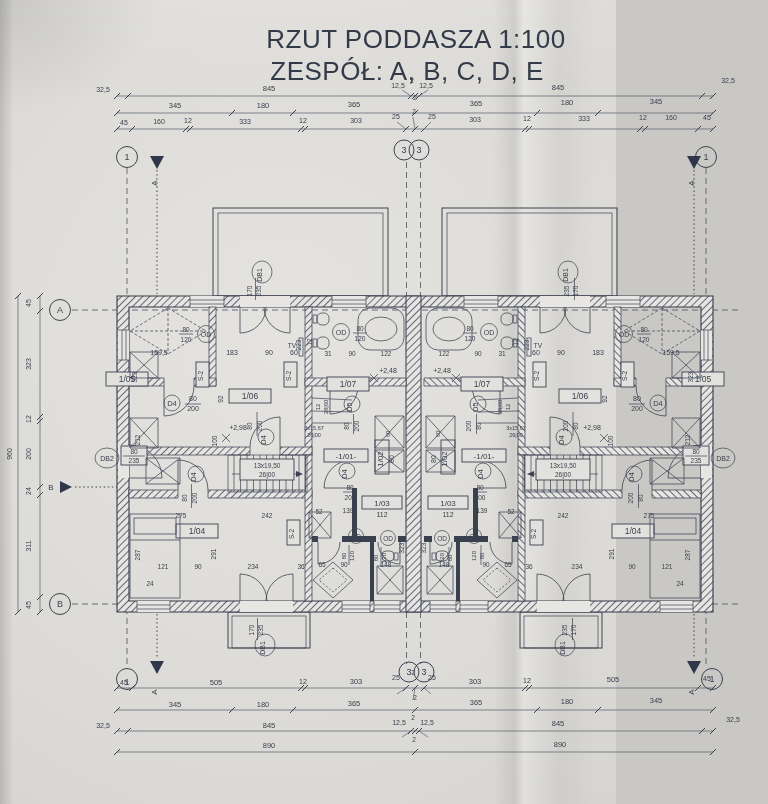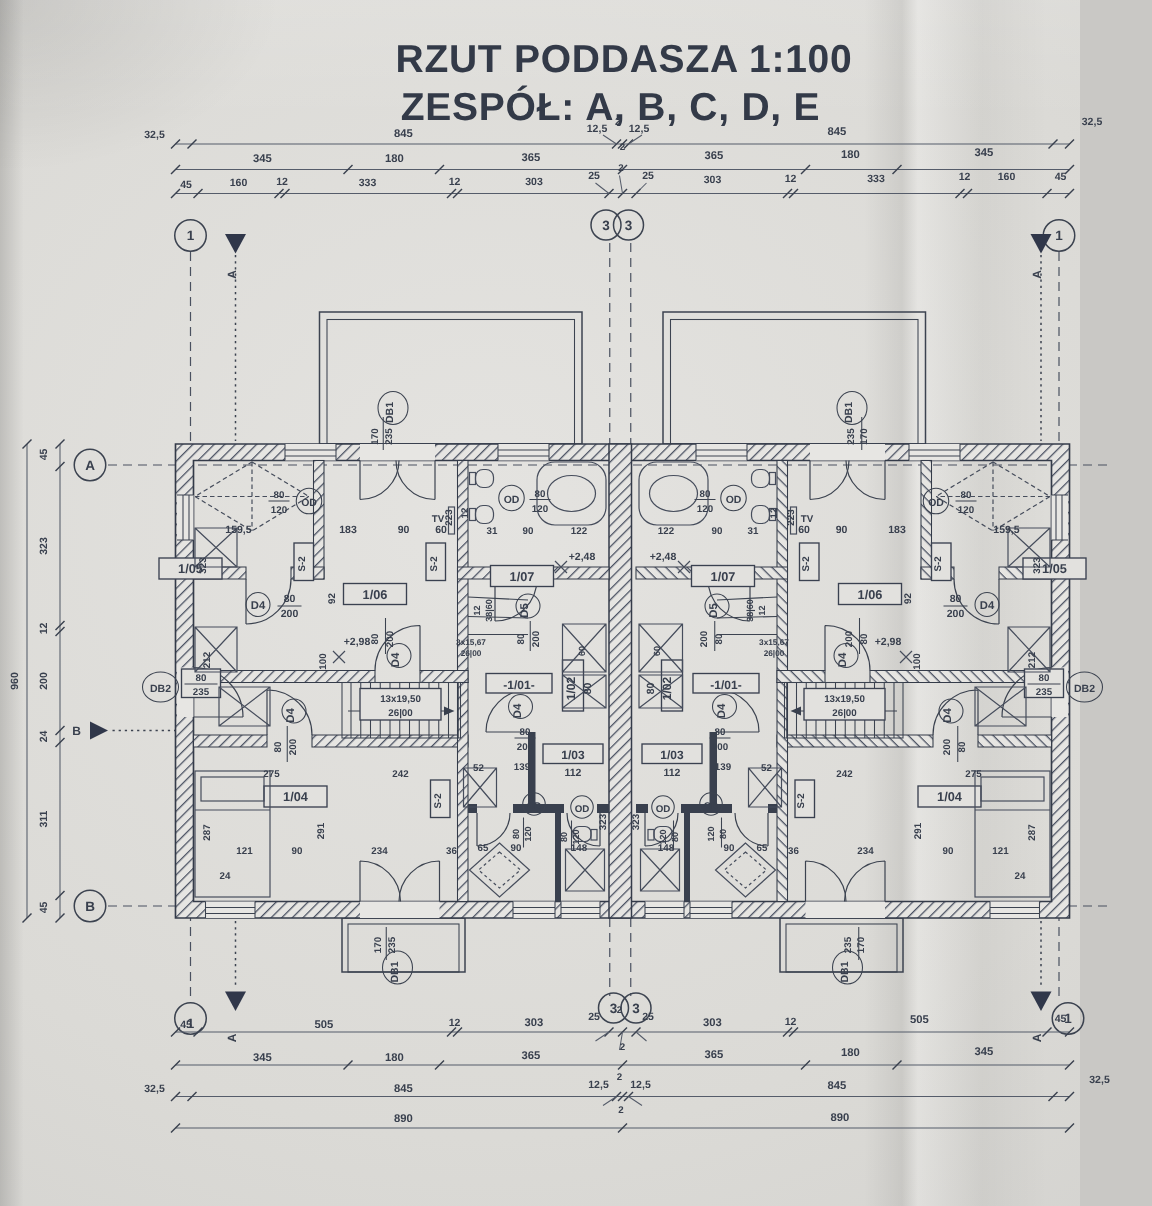--- a/index.html
+++ b/index.html
@@ -1,25 +1,24 @@
 <!DOCTYPE html>
 <html><head>
 <meta charset="utf-8">
 <style>
   html,body{margin:0;padding:0;}
   body{width:768px;height:804px;overflow:hidden;background:#c9c8c5;}
   #paper{
-    position:relative;width:720px;height:804px;
+    position:relative;width:616px;height:804px;
     background:
       radial-gradient(40% 22% at 0% 0%, rgba(0,0,0,.10), rgba(0,0,0,0) 65%),
       linear-gradient(90deg, rgba(0,0,0,.14) 0, rgba(0,0,0,0) 2.2%),
       linear-gradient(90deg, rgba(0,0,0,0) 80%, rgba(0,0,0,.07) 83.5%, rgba(255,255,255,.22) 85%, rgba(0,0,0,.04) 91%, rgba(0,0,0,0) 97%),
       linear-gradient(180deg, rgba(255,255,255,.12) 0, rgba(255,255,255,0) 10%),
       radial-gradient(120% 95% at 45% 42%, #e4e3e0 0%, #dbdad6 55%, #cfcecb 100%);
-    font-weight: bold;
   }
   svg{position:absolute;left:0;top:0;}
   text{fill:#39404e;font-family:"Liberation Sans",sans-serif;text-anchor:middle;}
   .ttl{letter-spacing:.5px;fill:#333a48;}
   .ln{stroke:#3c4350;fill:none;}
   .thin{stroke-width:.7;}
   .dash{stroke:#4a5160;stroke-width:.8;stroke-dasharray:6 4;fill:none;}
   .dot{stroke:#3c4350;stroke-width:1;stroke-dasharray:1.5 2.6;fill:none;}
   .box{fill:#e2e1de;stroke:#3a4150;stroke-width:.9;}
   .gap{fill:#e7e6e3;stroke:none;}

